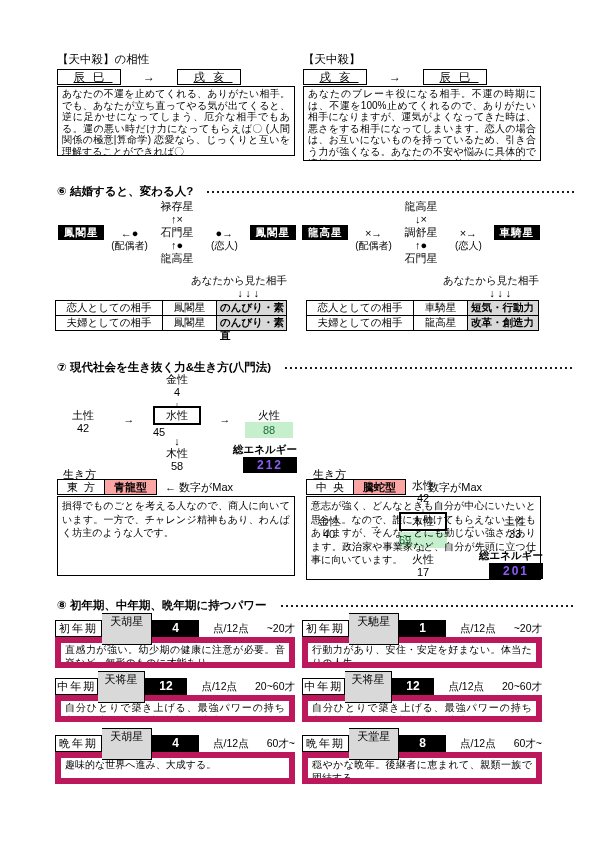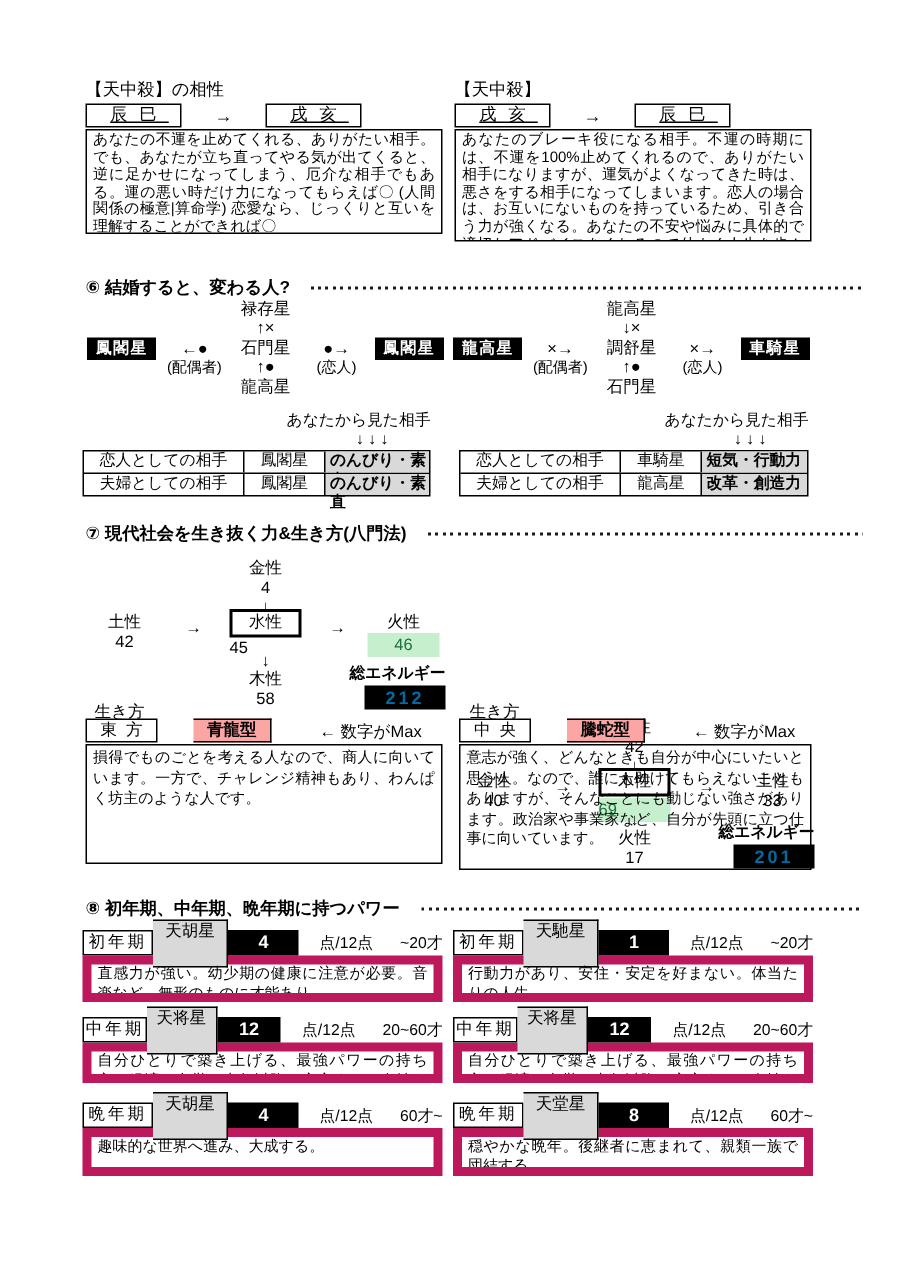--- a/index.html
+++ b/index.html
@@ -57,26 +57,26 @@
   .h-cbox  { position:absolute; left:96px; top:33px; width:48px; height:19px;
              border:2px solid #000; text-align:center; line-height:15px; background:#fff; }
   .h-cval  { position:absolute; left:96px; top:53px; width:48px; line-height:13px; }
   .h-east  { position:absolute; left:188px; top:36px; width:48px; }
   .h-ar2   { position:absolute; left:154px; top:40px; width:28px; text-align:center; }
   .h-da2   { position:absolute; left:96px; top:62px; width:48px; text-align:center; line-height:13px; }
   .h-bot   { position:absolute; left:96px; top:74px; width:48px; }
   .h-energy{ position:absolute; left:156px; top:70px; width:84px; text-align:right; }
   .h-elabel{ font-weight:bold; font-size:10.5px; line-height:12px; }
   .h-ebox  { margin-left:auto; margin-top:2px; width:54px; height:16px; background:#000;
-             color:#0369a1; font-weight:bold; font-size:12px; text-align:center; line-height:16px;
+             color:#8b5cf6; font-weight:bold; font-size:12px; text-align:center; line-height:16px;
              letter-spacing:2px; }
   .green   { background:#c6efce; color:#1f6e3c; height:16px; line-height:16px !important; }
   
   .ik-label { font-size:11px; }
-  .ik-row { display:flex; align-items:center;gap:24px; }
+  .ik-row { display:flex; align-items:center; }
   .ik-dir { width:48px; height:16px; border:1px solid #000; text-align:center;
             line-height:14px; letter-spacing:6px; padding-left:6px; font-size:11px; }
   .ik-type { width:52px; height:16px; border:1px solid #000; border-left:none; background:#fca5a5;
              font-weight:bold; text-align:center; line-height:14px; font-size:11px; }
   .ik-note { padding-left:8px; font-size:11px; }
   .desc-box { border:1px solid #000; padding:2px 4px; font-size:10px; line-height:13.5px;
               overflow:hidden; text-align:justify; }
   
   .card { position:absolute; width:240px; }
   .card-head { display:flex; align-items:center; height:17px; }
@@ -182,42 +182,42 @@
     <div class="m-td">車騎星</div>
     <div class="m-td trait">短気・行動力</div>
   </div>
   <div class="m-tr">
     <div class="m-td">夫婦としての相手</div>
     <div class="m-td">龍高星</div>
     <div class="m-td trait">改革・創造力</div>
   </div>
 </div>
 
-<div class="abs heading-row" style="left:57px;top:348px;width:518px">
+<div class="abs heading-row" style="left:57px;top:360px;width:518px">
   <span class="heading-text">⑦ 現代社会を生き抜く力&amp;生き方(八門法)</span>
   <span class="dots"></span>
 </div>
 
 <div class="abs hachi" style="left:57px;top:373px">
   <div class="h-top">
     <div class="line">金性</div>
     <div class="line">4</div>
   </div>
   <div class="h-da1">↓</div>
   <div class="h-west">
     <div class="line">土性</div>
     <div class="line">42</div>
   </div>
   <div class="h-ar1">→</div>
   <div class="h-cbox">水性</div>
   <div class="h-cval">45</div>
   <div class="h-ar2">→</div>
   <div class="h-east">
     <div class="line">火性</div>
-    <div class="line green">46</div>
+    <div class="line green">88</div>
   </div>
   <div class="h-da2">↓</div>
   <div class="h-bot">
     <div class="line">木性</div>
     <div class="line">58</div>
   </div>
   <div class="h-energy">
     <div class="h-elabel">総エネルギー</div>
     <div class="h-ebox">212</div>
   </div>

